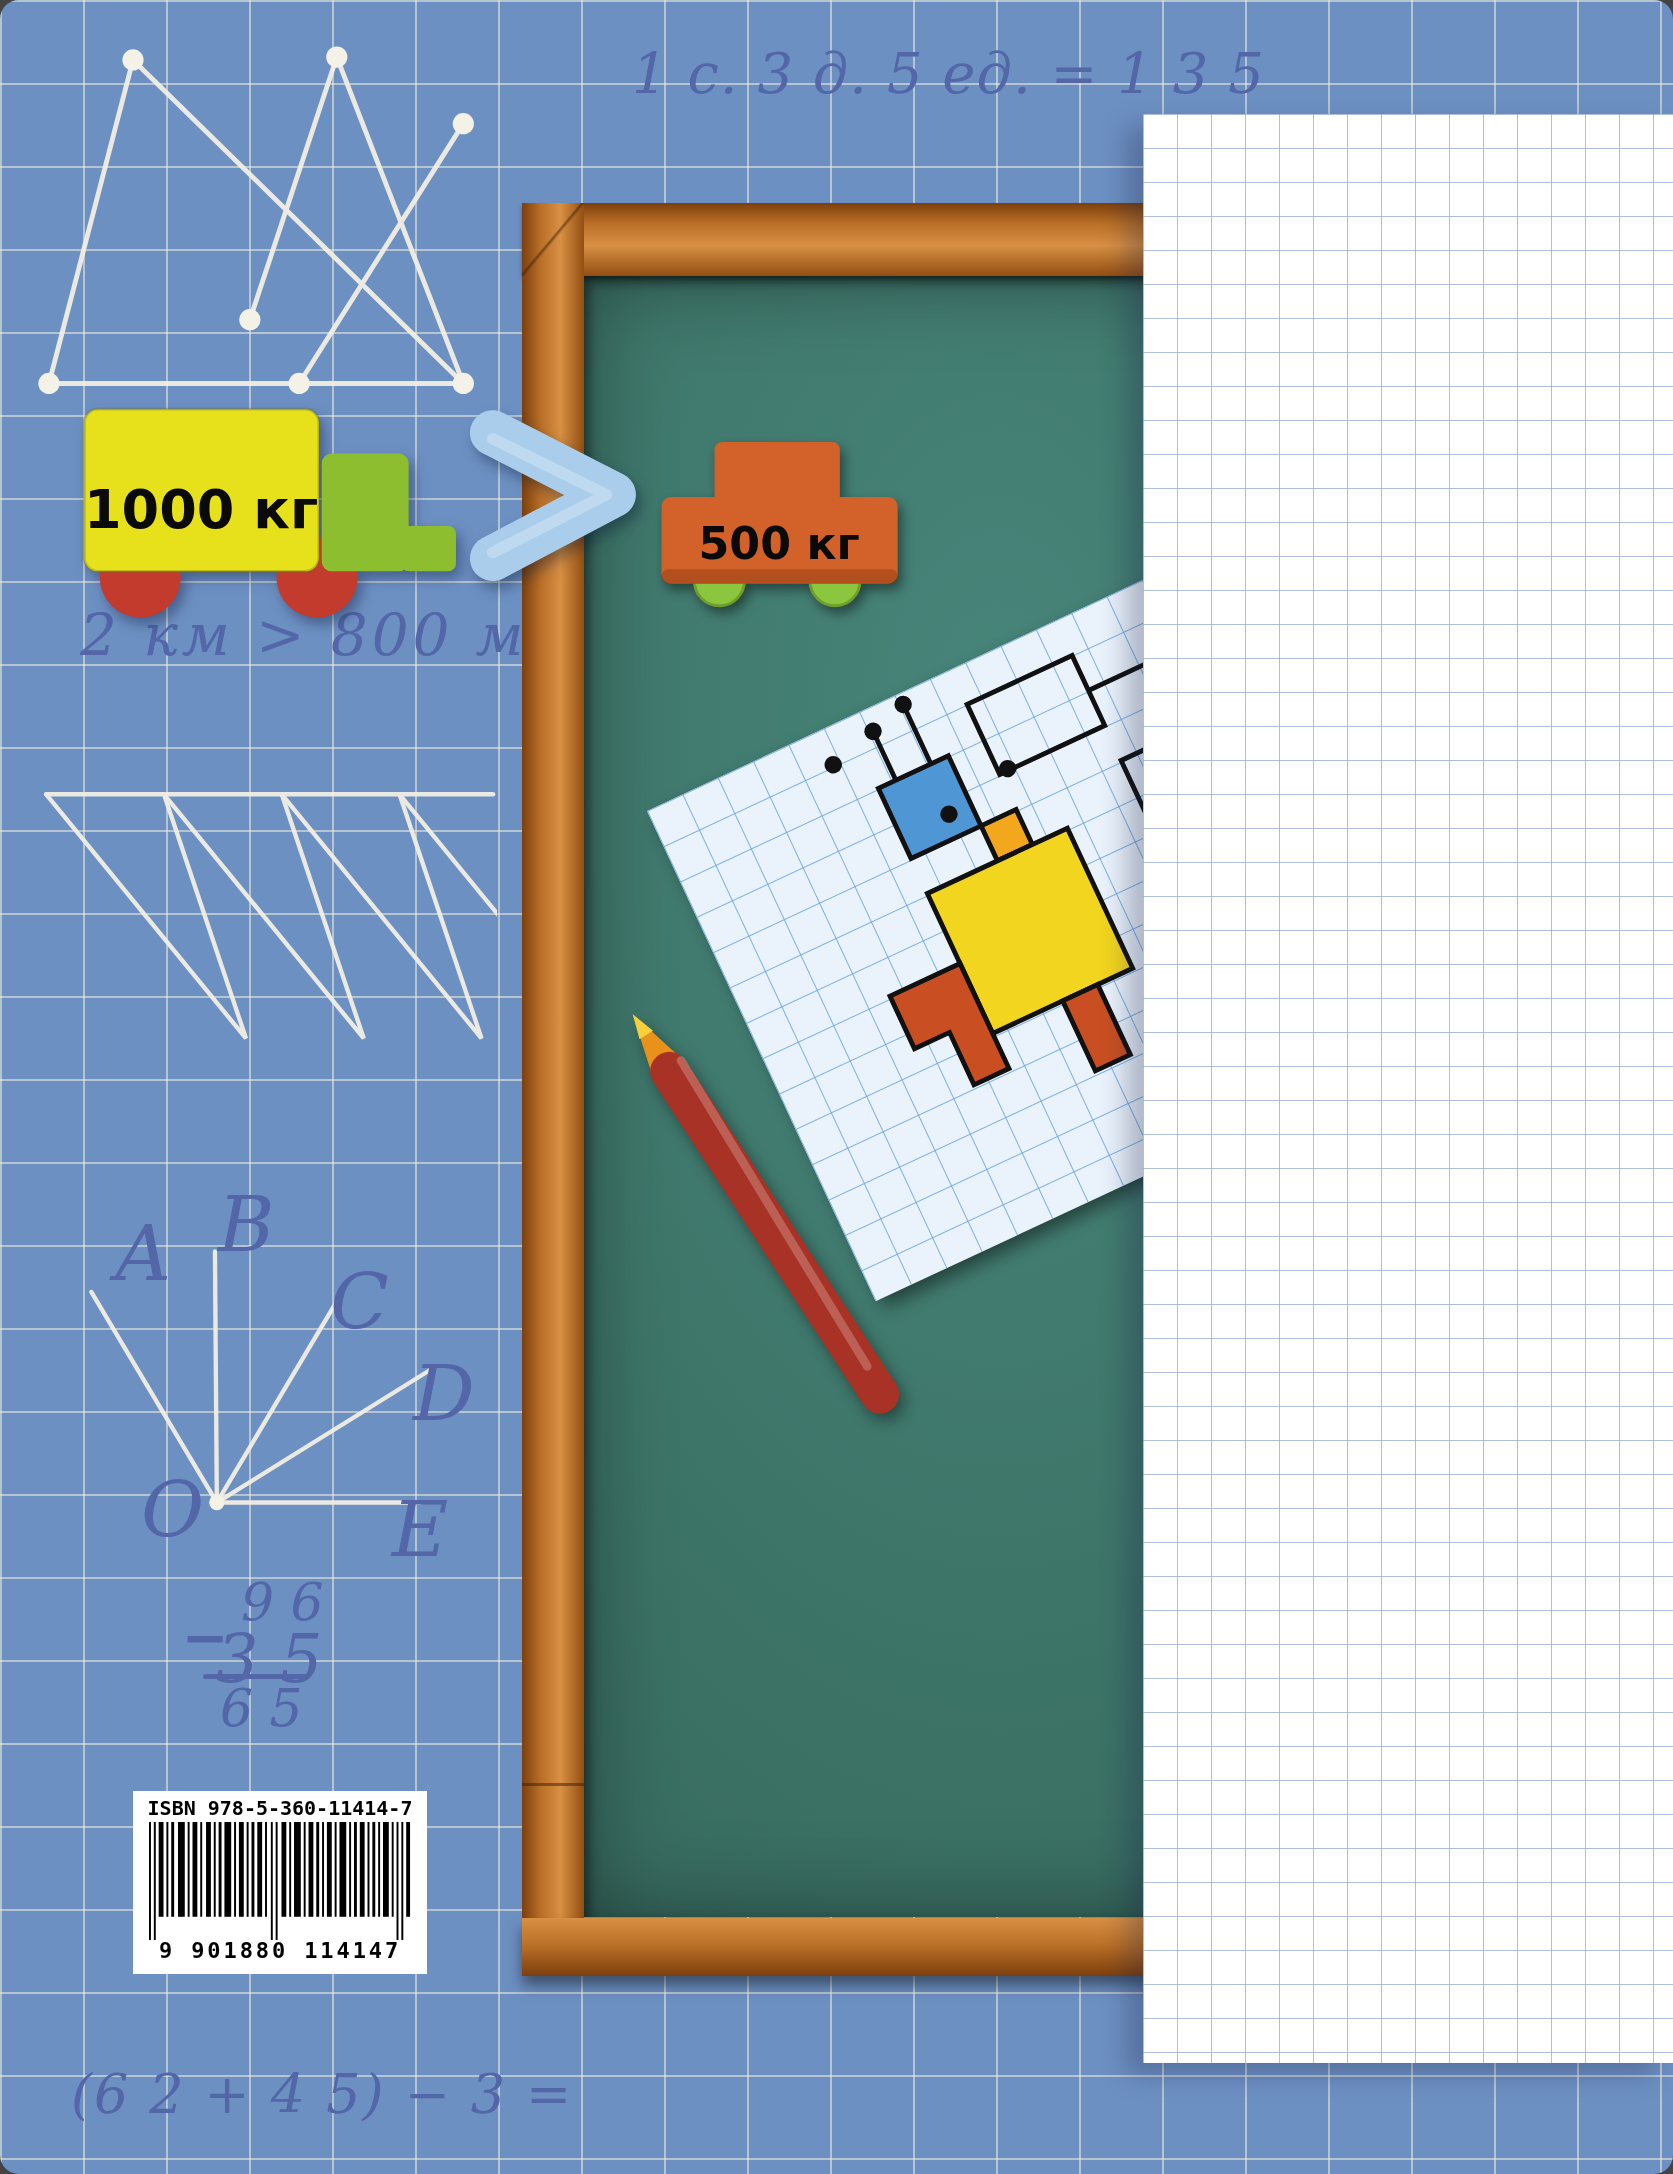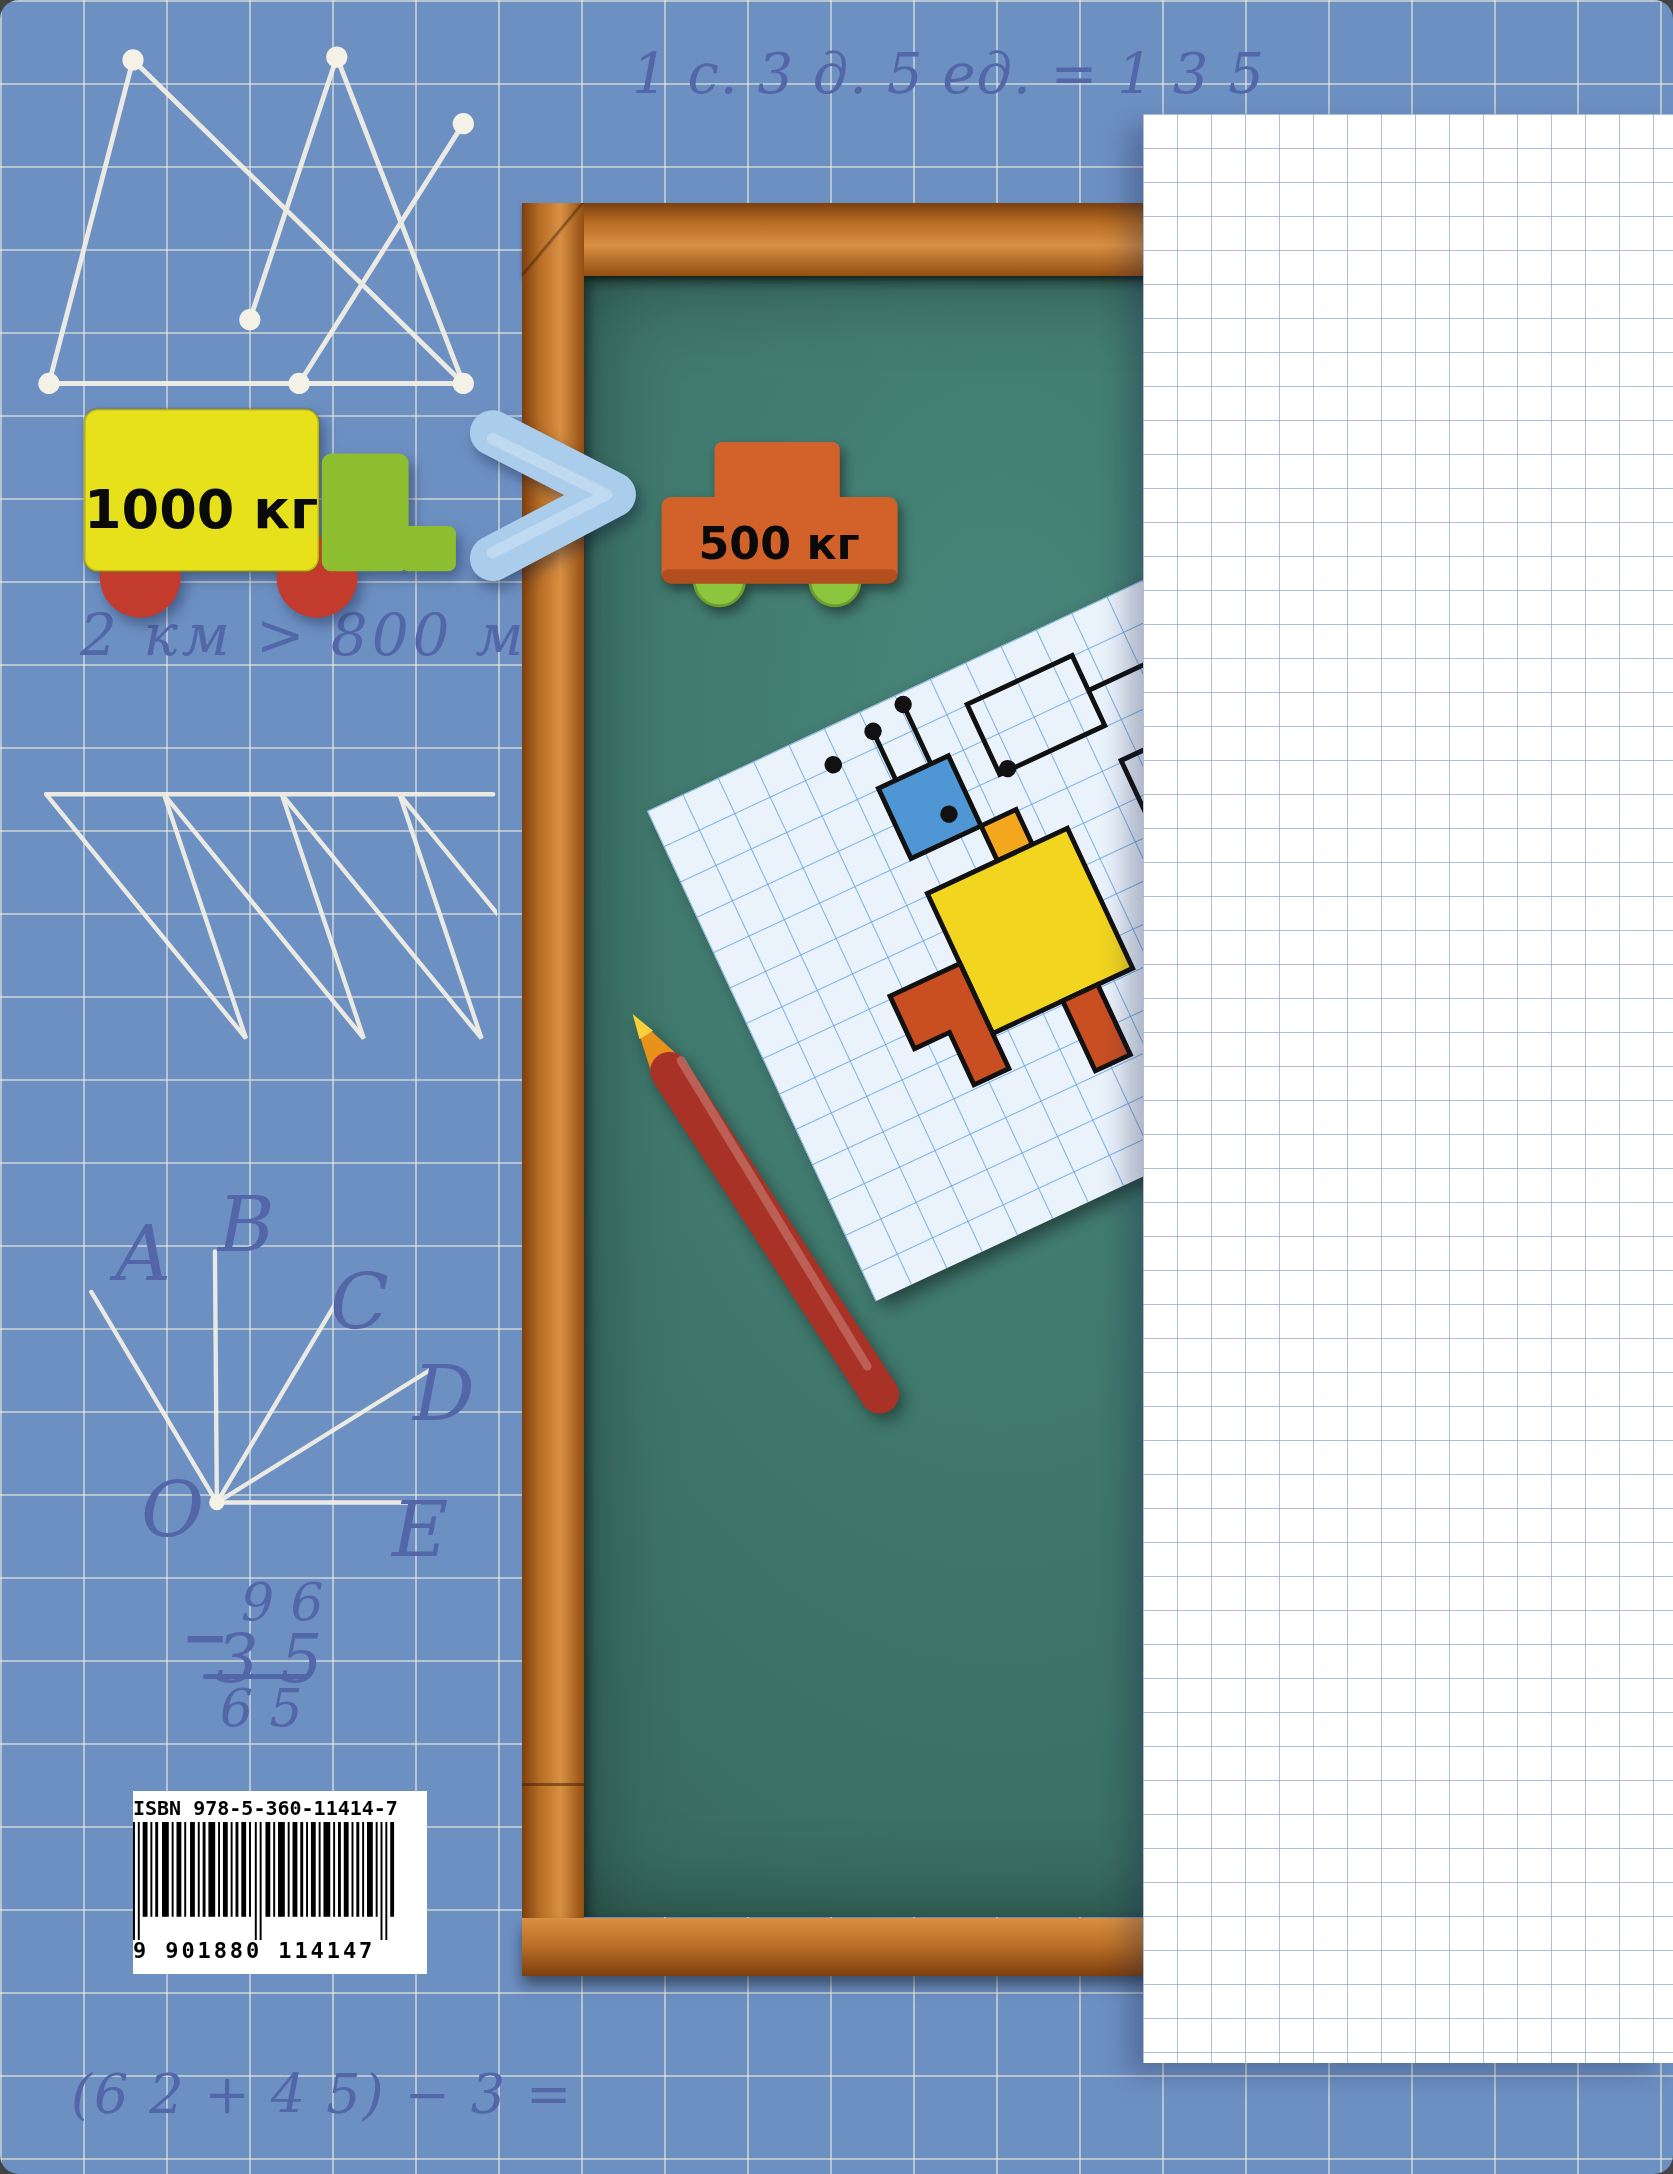--- a/index.html
+++ b/index.html
@@ -58,21 +58,21 @@
     background-image:
       linear-gradient(90deg, rgba(148,169,210,.75) 0 1.4px, transparent 1.4px),
       linear-gradient(180deg, rgba(148,169,210,.75) 0 1.4px, transparent 1.4px);
     background-size:34px 34px;
     box-shadow:-17.4px 11.6px 25px rgba(25,35,70,.3);
     z-index:10;
   }
   
   .isbn{
     left:133px;top:1791px;width:294px;height:183px;background:#fff;
-    display:flex;flex-direction:column;z-index:3;padding-top:4.8px;
+    display:flex;flex-direction:column;align-items:center;z-index:3;padding-top:4.8px;
   }
   .isbn-text{
     font-family:"DejaVu Sans Mono",monospace;font-weight:bold;font-size:20px;
     color:#000;letter-spacing:0px;white-space:nowrap;
   }
   .isbn-digits{
     font-family:"DejaVu Sans Mono",monospace;font-weight:bold;font-size:22px;
     color:#000;letter-spacing:2.9px;white-space:nowrap;margin-top:-1.9px;
   }
   

